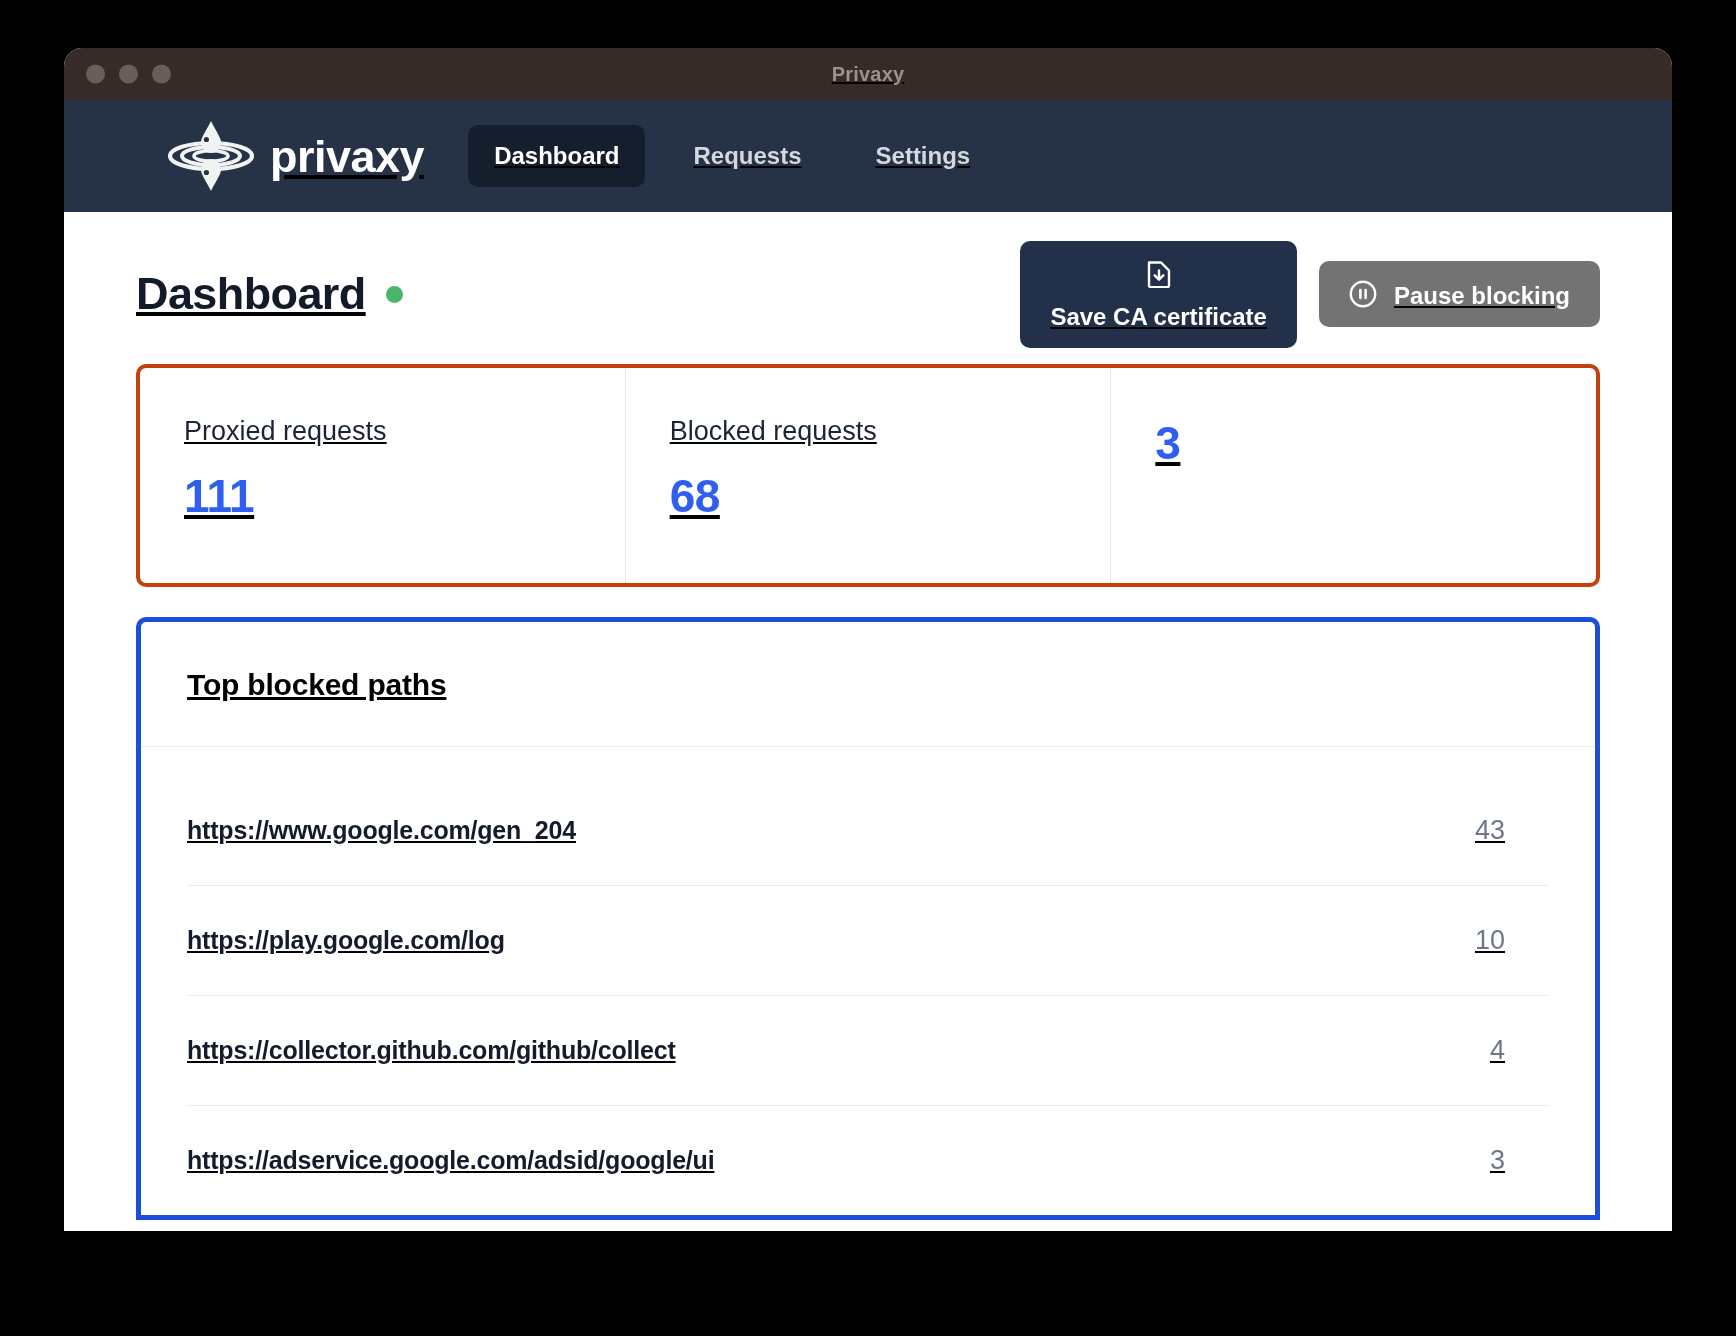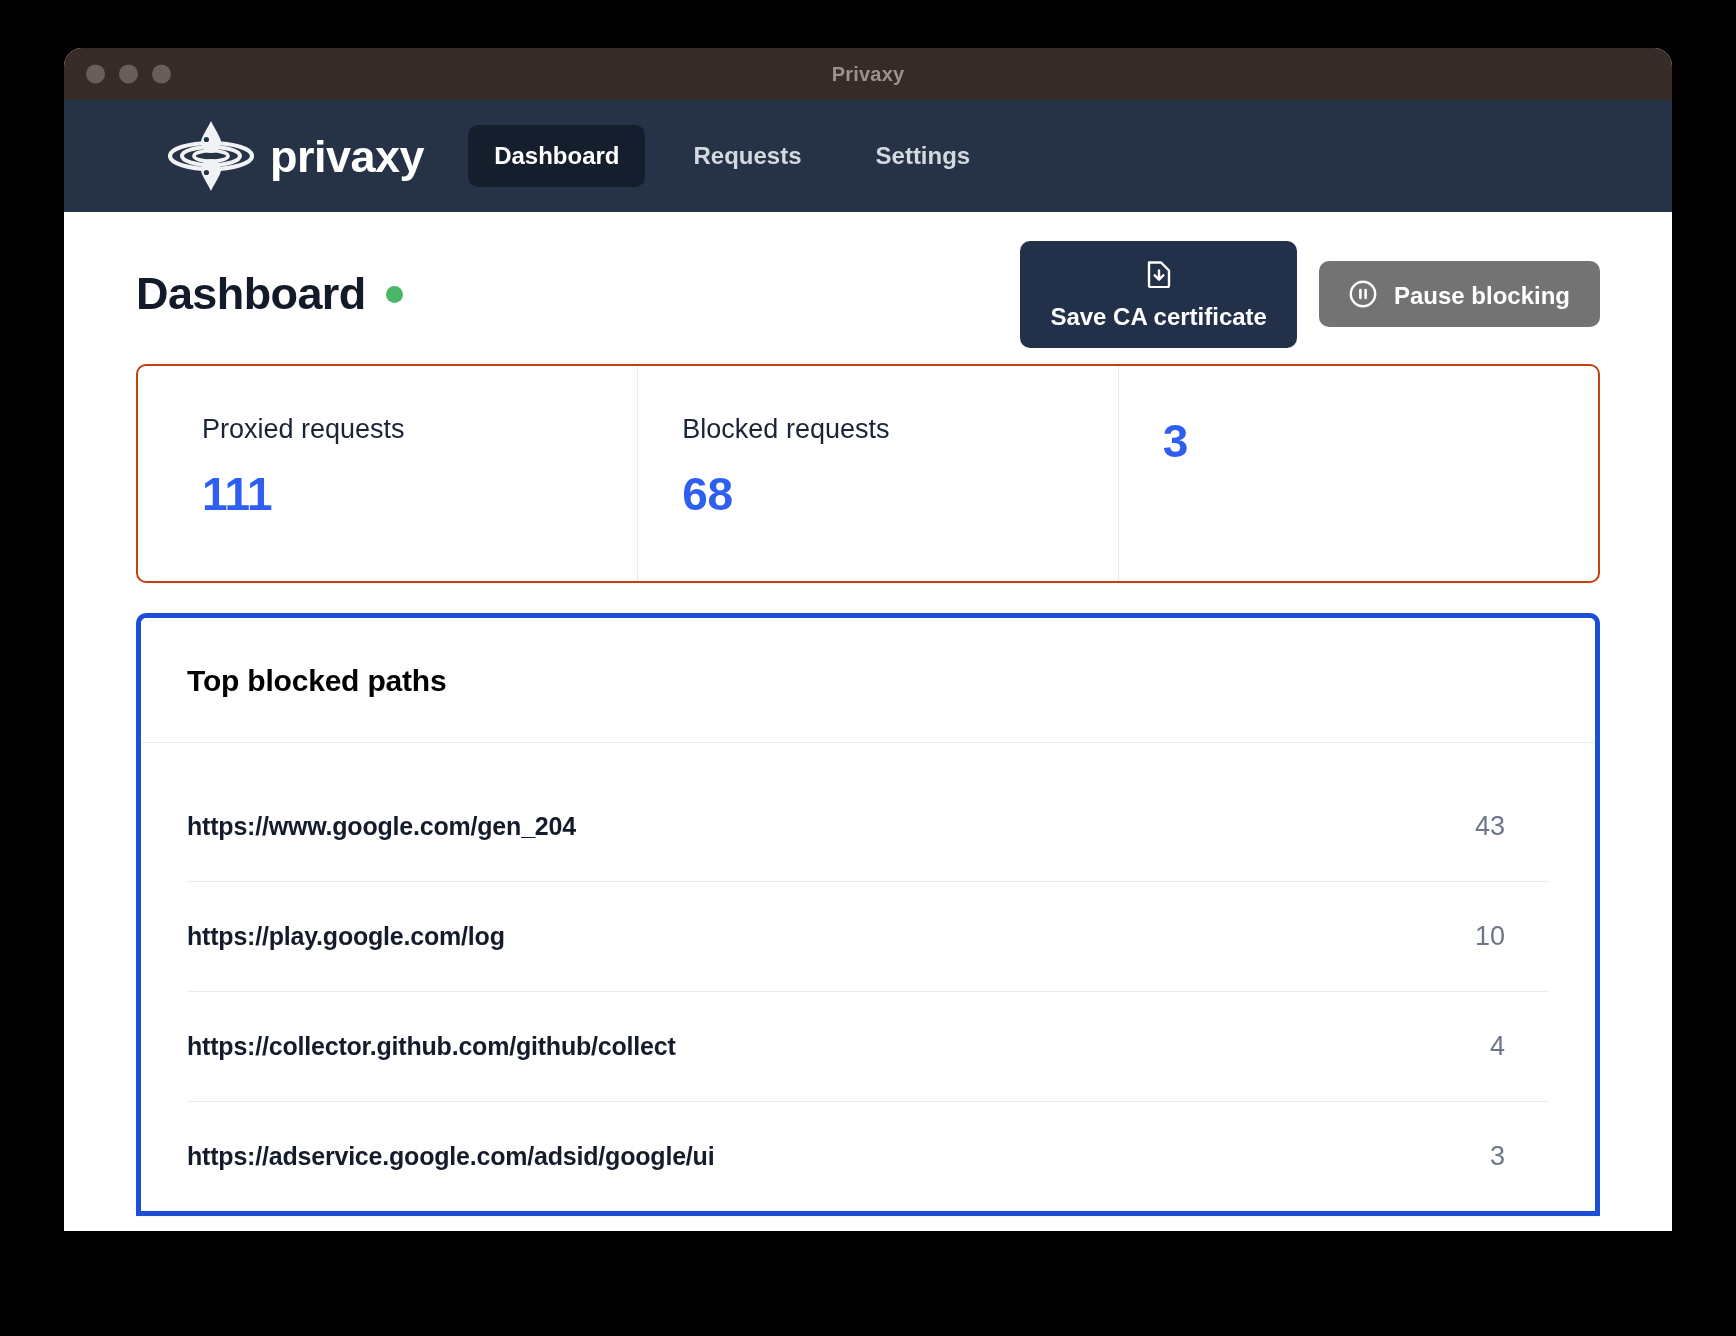--- a/index.html
+++ b/index.html
@@ -14,20 +14,21 @@
   #app-window {
     position: absolute;
     left: 64px;
     top: 48px;
     width: 1608px;
     height: 1183px;
     border-radius: 18px 18px 0 0;
     overflow: hidden;
     background: #ffffff;
     box-shadow: 0 14px 60px rgba(0,0,0,0.55);
+    text-decoration: underline;
   }
 
   
   #titlebar {
     position: relative;
     height: 52px;
     background: #362b27;
     display: flex;
     align-items: center;
     justify-content: center;
@@ -134,27 +135,26 @@
     white-space: nowrap;
     line-height: 1;
   }
   #save-ca-button { background: #23304a; flex-direction: column; }
   #pause-blocking-button { background: #737373; align-items: flex-end; }
   .btn svg { flex: none; display: block; }
 
   
   #stats-card {
     margin-top: 22px;
-    border: 2px solid #c2410c;
+    border: 4px solid #c2410c;
     border-radius: 10px;
     background: #ffffff;
     display: flex;
     overflow: hidden;
     box-shadow: 0 1px 2px rgba(16,24,40,0.04);
-    padding-left: 20px;
   }
   .stat-cell {
     flex: 1 1 0;
     padding: 48px 44px 60px 44px;
     border-left: 1px solid #e8eaef;
   }
   .stat-cell:first-child { border-left: none; }
   .stat-label {
     font-size: 27px;
     color: #1b2435;

